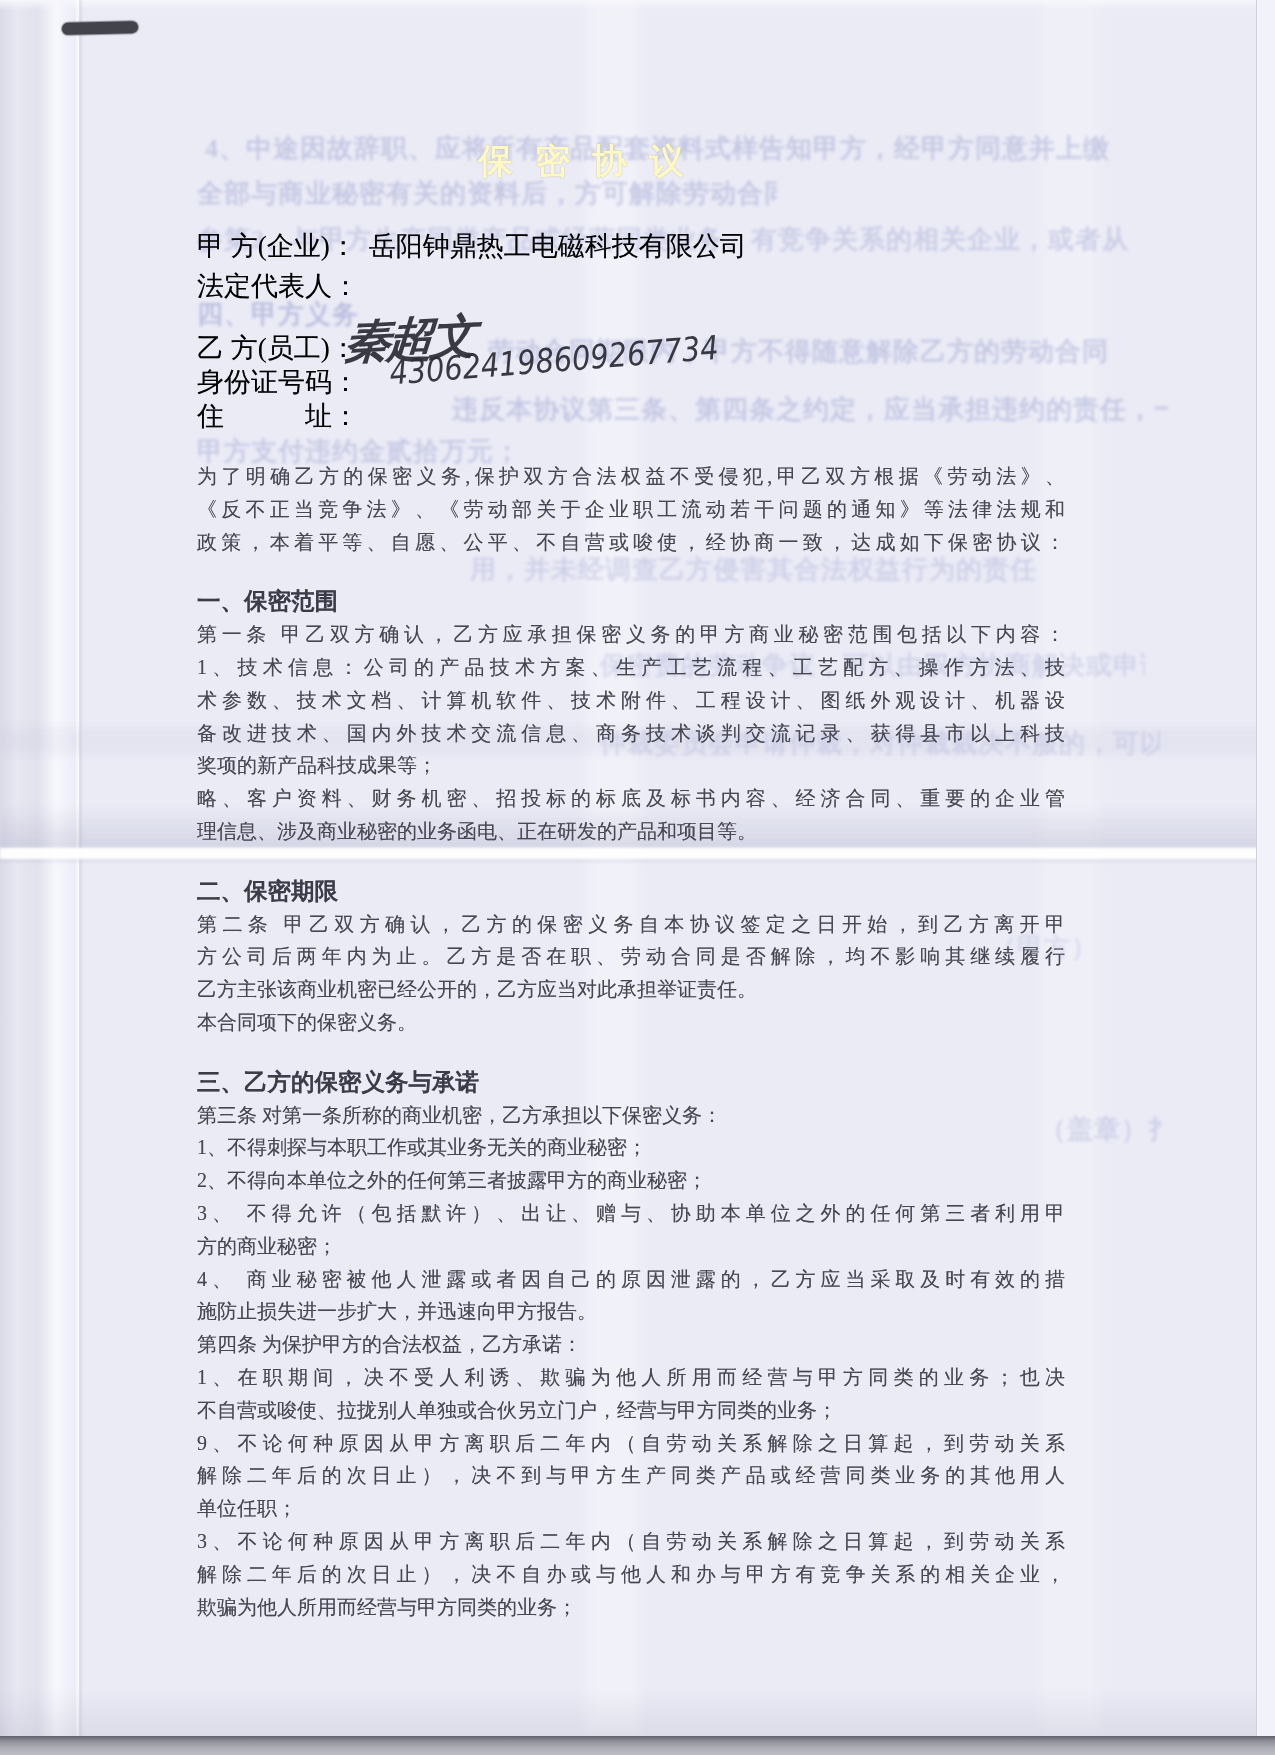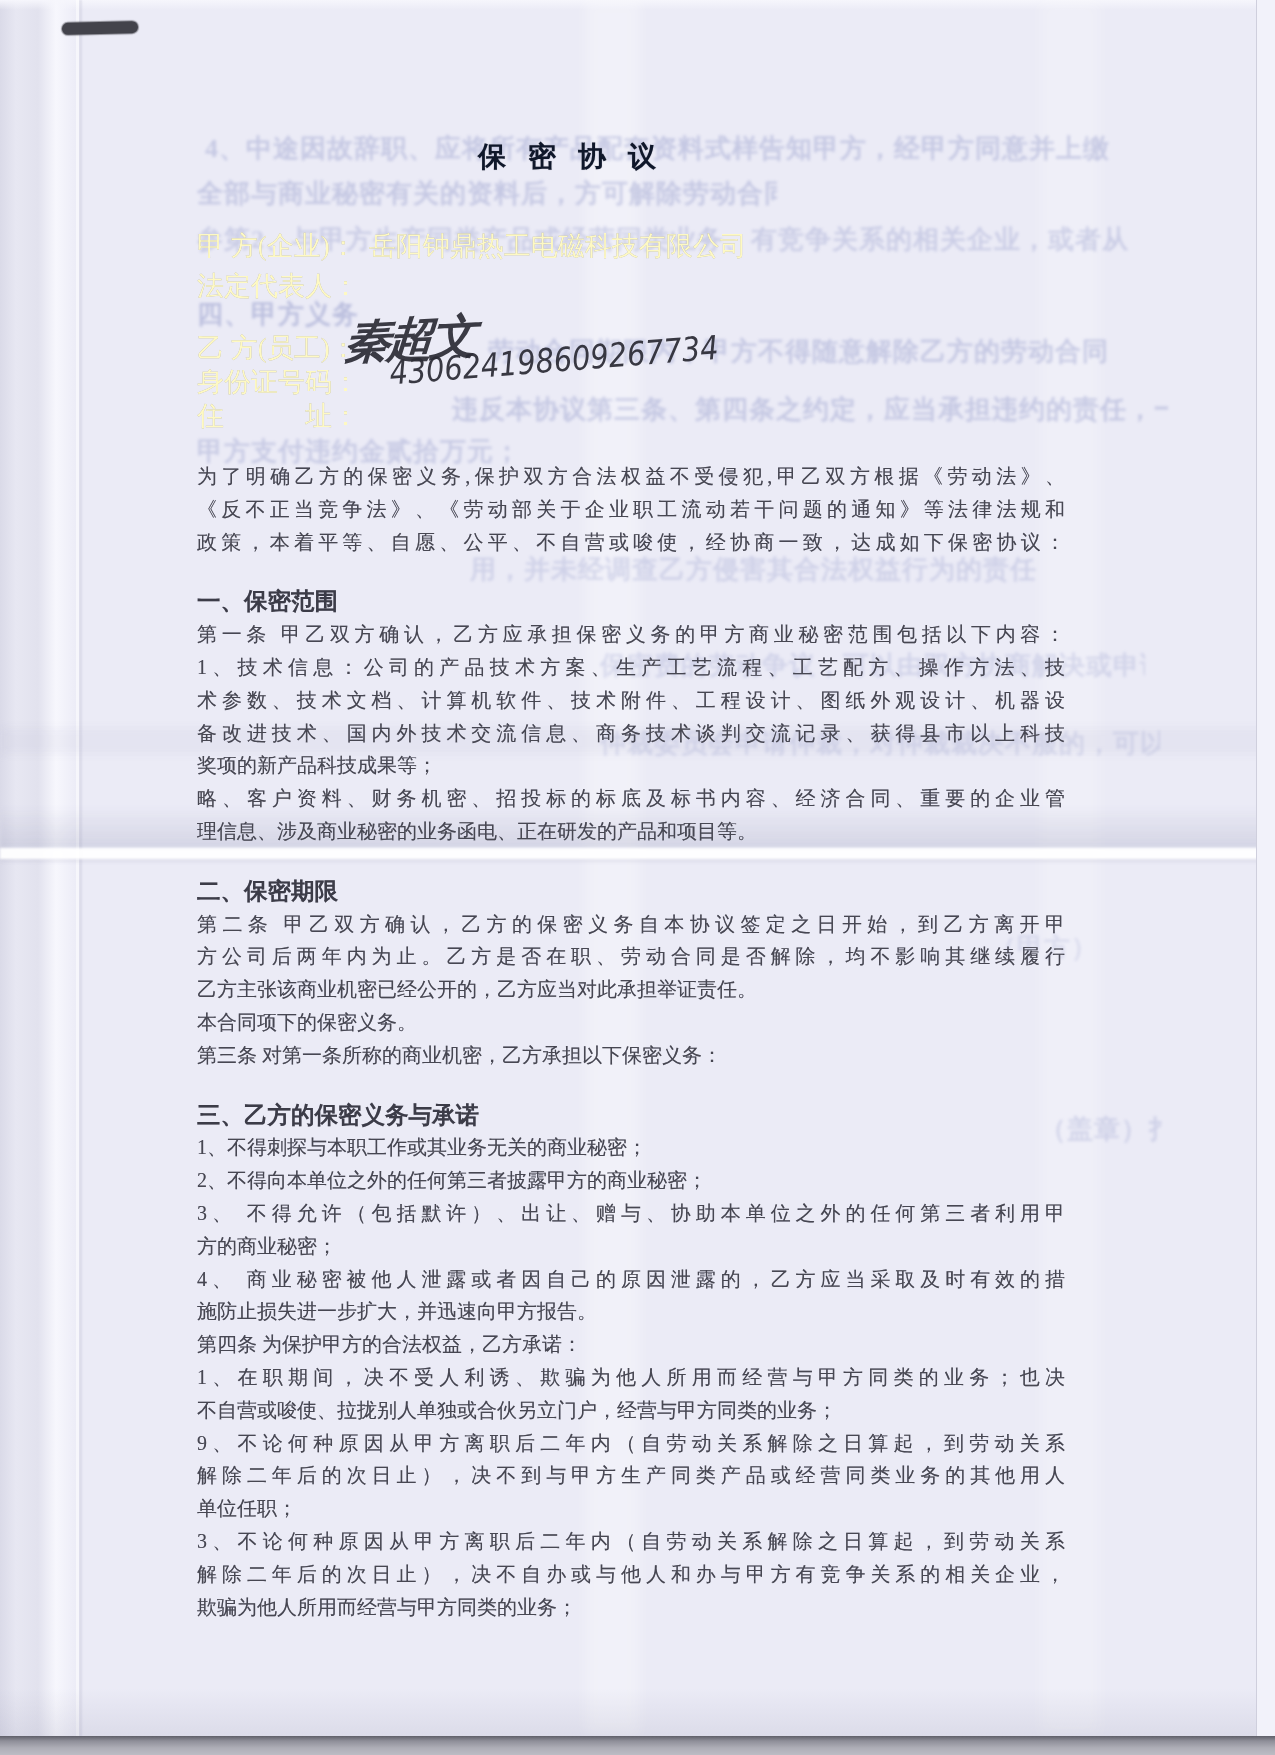--- a/index.html
+++ b/index.html
@@ -23,23 +23,23 @@
     box-shadow:0 3px 3px rgba(160,162,190,0.18);}
   .fold-soft2{left:0;right:0;top:728px;height:26px;background:rgba(165,168,198,0.10);filter:blur(4px);}
   .bottom-shade{left:0;right:0;top:1688px;height:48px;
     background:linear-gradient(180deg,rgba(160,160,185,0) 0%,rgba(150,150,175,0.18) 100%);}
   .marker-stroke{position:absolute;left:62px;top:22px;width:76px;height:12px;background:#43434b;
     border-radius:6px;transform:rotate(-1.5deg);box-shadow:0 0 1px 1px rgba(67,67,75,0.55);}
   
   .bleed-line{position:absolute;white-space:nowrap;overflow:hidden;font-weight:700;font-size:26px;
     color:#6f79b8;filter:blur(1.6px);letter-spacing:1px;}
   
-  .doc-title{position:absolute;left:478px;top:138px;font-size:28px;font-weight:700;color:#0f172a;
+  .doc-title{position:absolute;left:478px;top:138px;font-size:35px;font-weight:700;color:#fef9c3;
     letter-spacing:22px;white-space:nowrap;text-shadow:0 0 1px rgba(58,58,70,0.4);}
-  .party-line{position:absolute;left:197px;white-space:nowrap;font-size:27px;color:#fef9c3;
+  .party-line{position:absolute;left:197px;white-space:nowrap;font-size:27px;color:#000000;
     text-shadow:0 0 0.6px rgba(70,70,90,0.5);}
   .party-line .val{margin-left:12px;}
   .hand{position:absolute;color:#2b2b35;font-family:"DejaVu Sans","Liberation Sans",sans-serif;}
   .hand-name{left:344px;top:308px;font-size:47px;font-weight:600;font-style:italic;
     transform:rotate(-3deg) skewX(-7deg);letter-spacing:-4px;opacity:0.92;}
   .hand-id{left:388px;top:354px;font-size:40px;font-style:italic;letter-spacing:0px;
     transform:rotate(-4.5deg) scaleX(0.72) scaleY(0.83);transform-origin:left top;opacity:0.93;}
   .body-text{position:absolute;left:197px;top:460px;width:868px;}
   .line{height:32.8px;line-height:32.8px;font-size:20px;color:#474752;white-space:nowrap;
     text-shadow:0 0 0.6px rgba(70,70,90,0.45);}
@@ -111,22 +111,22 @@
       <div class="line full">术参数、技术文档、计算机软件、技术附件、工程设计、图纸外观设计、机器设</div>
       <div class="line full">备改进技术、国内外技术交流信息、商务技术谈判交流记录、获得县市以上科技</div>
       <div class="line last">奖项的新产品科技成果等；</div>
       <div class="line full">略、客户资料、财务机密、招投标的标底及标书内容、经济合同、重要的企业管</div>
       <div class="line last">理信息、涉及商业秘密的业务函电、正在研发的产品和项目等。</div>
       <div class="line heading">二、保密期限</div>
       <div class="line full">第二条 甲乙双方确认，乙方的保密义务自本协议签定之日开始，到乙方离开甲</div>
       <div class="line full">方公司后两年内为止。乙方是否在职、劳动合同是否解除，均不影响其继续履行</div>
       <div class="line last">乙方主张该商业机密已经公开的，乙方应当对此承担举证责任。</div>
       <div class="line last">本合同项下的保密义务。</div>
+      <div class="line heading">三、乙方的保密义务与承诺</div>
       <div class="line last">第三条 对第一条所称的商业机密，乙方承担以下保密义务：</div>
-      <div class="line heading">三、乙方的保密义务与承诺</div>
       <div class="line last">1、不得刺探与本职工作或其业务无关的商业秘密；</div>
       <div class="line last">2、不得向本单位之外的任何第三者披露甲方的商业秘密；</div>
       <div class="line full">3、 不得允许（包括默许）、出让、赠与、协助本单位之外的任何第三者利用甲</div>
       <div class="line last">方的商业秘密；</div>
       <div class="line full">4、 商业秘密被他人泄露或者因自己的原因泄露的，乙方应当采取及时有效的措</div>
       <div class="line last">施防止损失进一步扩大，并迅速向甲方报告。</div>
       <div class="line last">第四条 为保护甲方的合法权益，乙方承诺：</div>
       <div class="line full">1、在职期间，决不受人利诱、欺骗为他人所用而经营与甲方同类的业务；也决</div>
       <div class="line last">不自营或唆使、拉拢别人单独或合伙另立门户，经营与甲方同类的业务；</div>
       <div class="line full">9、不论何种原因从甲方离职后二年内（自劳动关系解除之日算起，到劳动关系</div>

